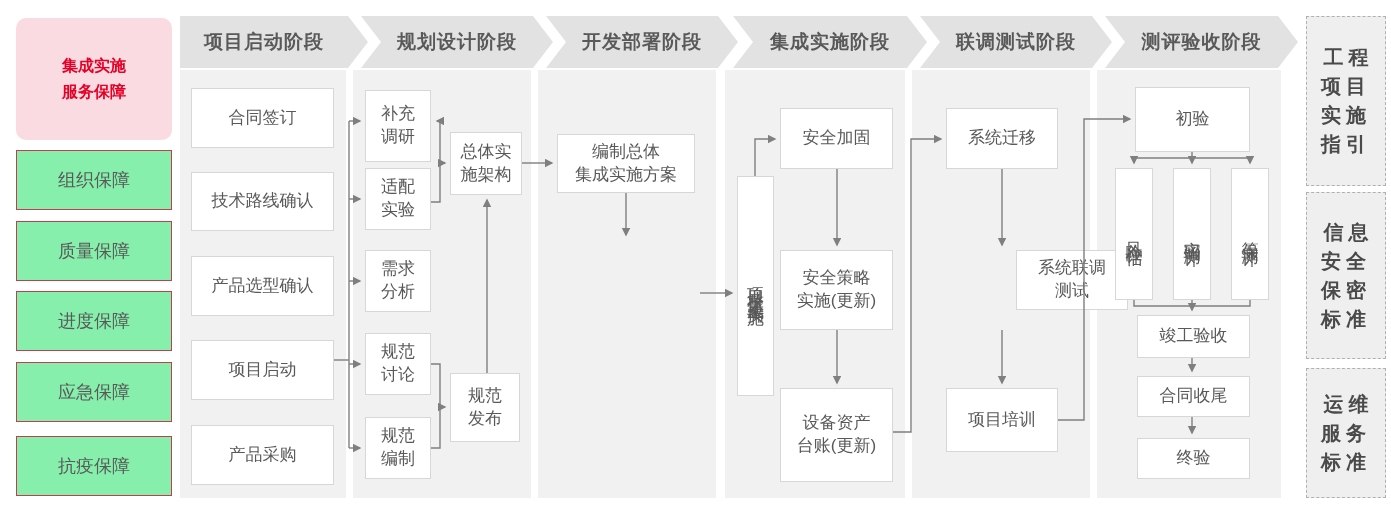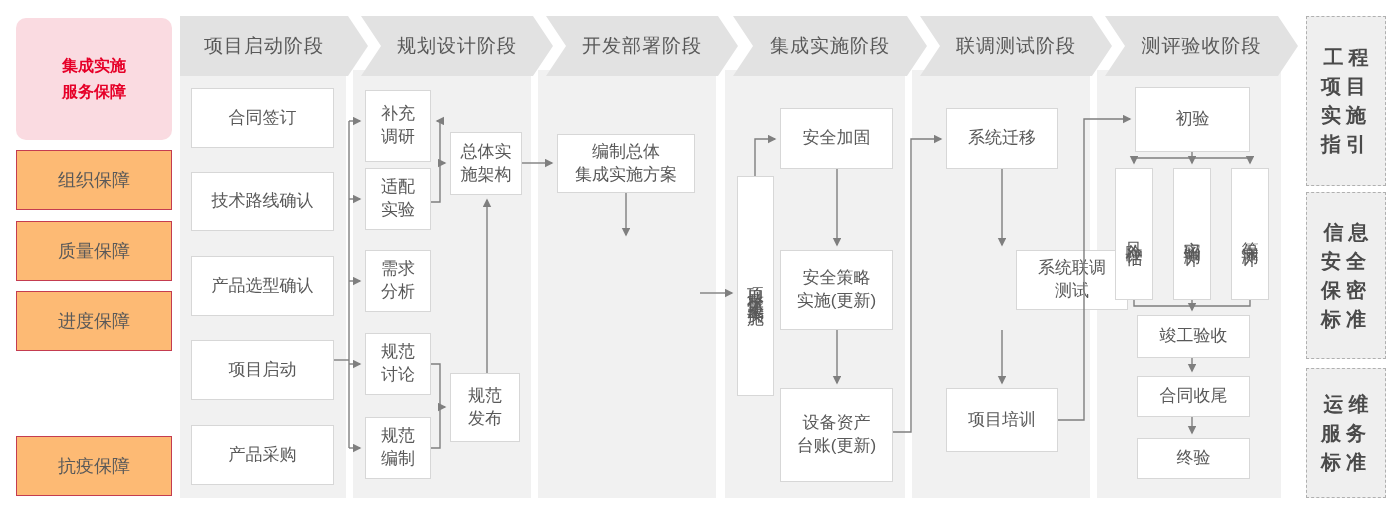--- a/index.html
+++ b/index.html
@@ -4,22 +4,22 @@
 <style>
   html,body{margin:0;padding:0;background:#ffffff;}
   body{font-family:"Liberation Sans","DejaVu Sans",sans-serif;}
   .canvas{position:relative;width:1391px;height:515px;background:#ffffff;overflow:hidden;}
 
   
   .panel{position:absolute;top:70px;height:428px;background:#f1f1f1;}
 
   
   .phase-header{
-    position:absolute;top:16px;height:60px;background:#e2e2e2;color:#595959;
-    font-weight:normal;font-size:19px;display:flex;align-items:center;justify-content:center;
+    position:absolute;top:16px;height:52px;background:#e2e2e2;color:#595959;
+    font-weight:bold;font-size:19px;display:flex;align-items:center;justify-content:center;
     box-sizing:border-box;padding-right:20px;letter-spacing:1px;
     clip-path:polygon(0 0, calc(100% - 20px) 0, 100% 50%, calc(100% - 20px) 100%, 0 100%, 20px 50%);
   }
   .phase-header.first{
     clip-path:polygon(0 0, calc(100% - 20px) 0, 100% 50%, calc(100% - 20px) 100%, 0 100%);
     padding-left:0;
   }
   .phase-header:not(.first){padding-left:20px;}
 
   
@@ -34,21 +34,21 @@
 
   
   .lbox{
     position:absolute;left:16px;width:156px;box-sizing:border-box;
     display:flex;align-items:center;justify-content:center;text-align:center;
   }
   .lbox.title{
     background:#fadbe1;color:#e60028;font-weight:bold;font-size:16px;
     border-radius:10px;line-height:1.6;white-space:pre-line;
   }
-  .lbox.red{background:#fdba74;border:1.5px solid #c43c50;color:#595959;font-size:18px;}
+  .lbox.red{background:#86efac;border:1.5px solid #c43c50;color:#595959;font-size:18px;}
 
   
   .rbox{
     position:absolute;left:1306px;width:80px;background:#efefef;border:1px dashed #b0b0b0;
     color:#4a4a4a;font-weight:bold;font-size:20px;letter-spacing:5px;line-height:1.45;
     white-space:pre-line;display:flex;align-items:center;justify-content:center;
     text-align:center;box-sizing:border-box;text-indent:5px;
   }
 
   svg.connectors{position:absolute;left:0;top:0;pointer-events:none;}
@@ -56,20 +56,21 @@
 </head>
 <body>
 
 <div class="canvas">
 
   <div class="lbox title" style="top:18px;height:122px;">集成实施
 服务保障</div>
   <div class="lbox red" style="top:150px;height:60px;">组织保障</div>
   <div class="lbox red" style="top:221px;height:60px;">质量保障</div>
   <div class="lbox red" style="top:291px;height:60px;">进度保障</div>
+  <div class="lbox red" style="top:362px;height:60px;">应急保障</div>
   <div class="lbox red" style="top:436px;height:60px;">抗疫保障</div>
 
   <div class="panel" style="left:180px;width:166px;"></div>
   <div class="panel" style="left:353px;width:178px;"></div>
   <div class="panel" style="left:538px;width:178px;"></div>
   <div class="panel" style="left:725px;width:180px;"></div>
   <div class="panel" style="left:912px;width:178px;"></div>
   <div class="panel" style="left:1097px;width:184px;"></div>
 
   <div class="phase-header first" style="left:180px;width:188px;">项目启动阶段</div>

